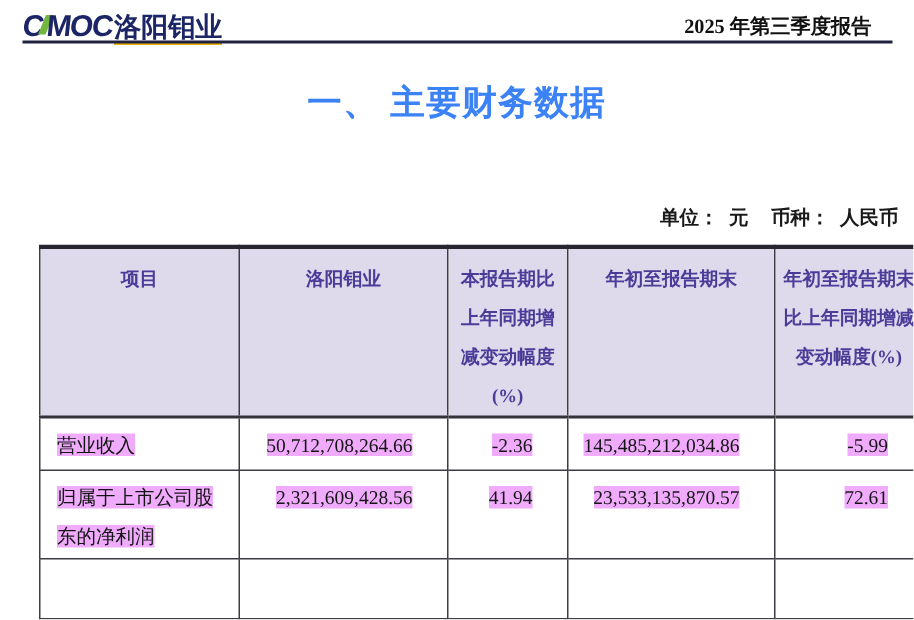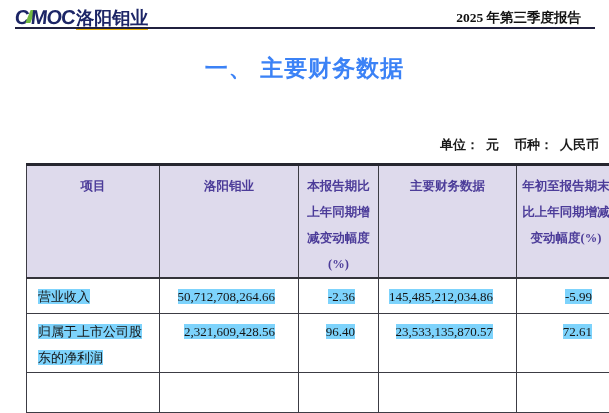--- a/index.html
+++ b/index.html
@@ -34,21 +34,21 @@
   th,td{border:1px solid #3c3c44;overflow:hidden;}
   thead th{background:#dedaec;color:#4c3c99;font-weight:bold;font-size:12.5px;
            line-height:26px;vertical-align:top;padding:7px 5px 0;text-align:center;
            word-break:break-all;}
   thead tr{height:109px;}
   thead th{border-bottom:2px solid #33333a;}
   tbody td{font-size:13px;color:#141414;vertical-align:top;line-height:26px;padding-top:5px;}
   tbody tr.r1{height:35px;} tbody tr.r2{height:37px;} tbody tr.r3{height:56px;} tbody tr.r4{height:40px;}
   td.label{text-align:left;padding-left:11px;padding-right:8px;word-break:break-all;}
   td.num{text-align:right;padding-right:23px;}
-  tr.hl .ct{background:#7dd3fc;}
+  tr.hl .ct{background:#f0abfc;}
 </style>
 </head>
 <body>
 
 <div class="page">
 
   <div class="logo">
     <span class="latin">C</span><span class="green-slash"></span><span class="latin">MOC</span><span class="cn">洛阳钼业</span>
   </div>
   <div class="report-title">2025 年第三季度报告</div>
@@ -66,36 +66,36 @@
           <col class="c2">
           <col class="c3">
           <col class="c4">
           <col class="c5">
         </colgroup>
       <thead>
         <tr>
           <th>项目</th>
           <th>洛阳钼业</th>
           <th>本报告期比上年同期增减变动幅度(%)</th>
-          <th>主要财务数据</th>
+          <th>年初至报告期末</th>
           <th>年初至报告期末比上年同期增减变动幅度(%)</th>
         </tr>
       </thead>
       <tbody>
         <tr class="r1 hl">
           <td class="label"><span class="ct">营业收入</span></td>
           <td class="num"><span class="ct">50,712,708,264.66</span></td>
           <td class="num"><span class="ct">-2.36</span></td>
           <td class="num"><span class="ct">145,485,212,034.86</span></td>
           <td class="num"><span class="ct">-5.99</span></td>
         </tr>
         <tr class="r3 hl">
           <td class="label"><span class="ct">归属于上市公司股东的净利润</span></td>
           <td class="num"><span class="ct">2,321,609,428.56</span></td>
-          <td class="num"><span class="ct">96.40</span></td>
+          <td class="num"><span class="ct">41.94</span></td>
           <td class="num"><span class="ct">23,533,135,870.57</span></td>
           <td class="num"><span class="ct">72.61</span></td>
         </tr>
         <tr class="r4">
           <td></td>
             <td></td>
             <td></td>
             <td></td>
             <td></td>
         </tr>

